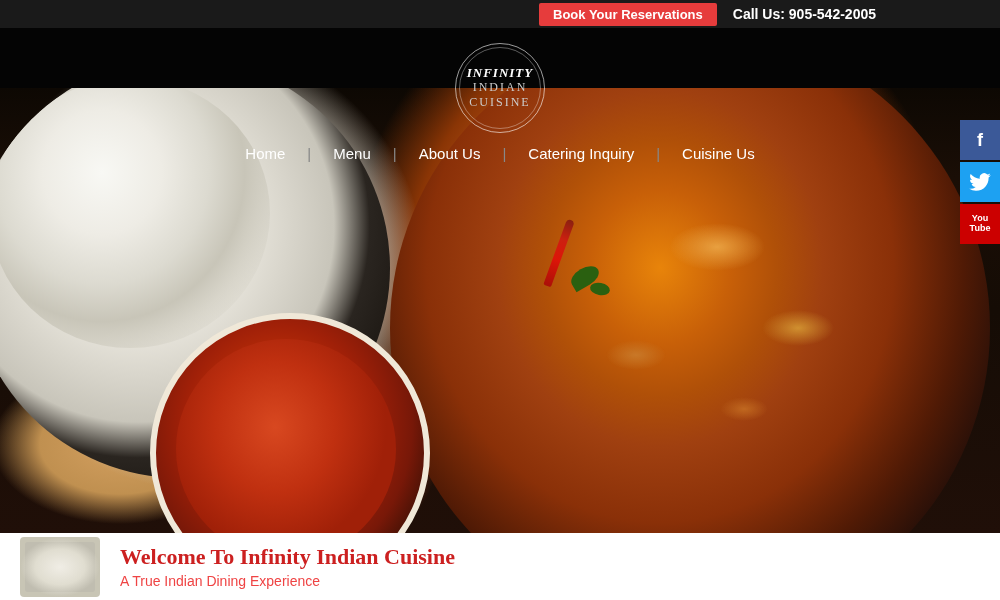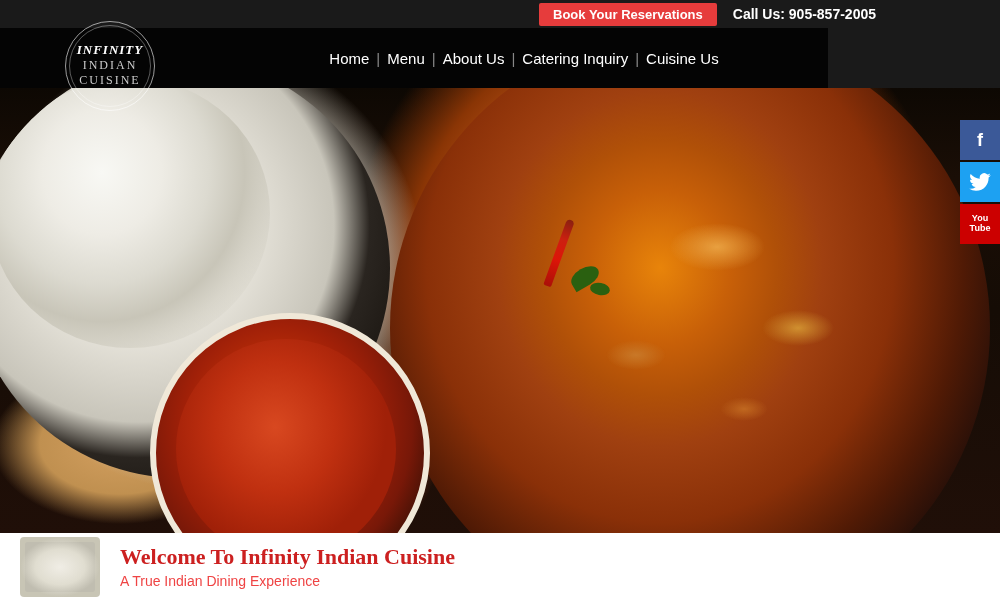--- a/index.html
+++ b/index.html
@@ -34,26 +34,27 @@
       color: #fff;
       font-size: 14px;
       font-weight: bold;
     }
 
     
     #header {
       position: absolute;
       top: 28px;
       left: 0;
-      width: 828px;
+      width: 1000px;
       height: 60px;
       background: rgba(0,0,0,0.82);
       display: flex;
       align-items: center;
       z-index: 10;
+      flex-direction: column;
     }
     #logo-area {
       width: 220px;
       display: flex;
       align-items: center;
       justify-content: center;
       flex-shrink: 0;
     }
     #logo-circle {
       width: 90px;
@@ -92,21 +93,22 @@
       font-size: 12px;
       letter-spacing: 2px;
       text-align: center;
       font-family: Georgia, serif;
     }
     #nav {
       flex: 1;
       display: flex;
       align-items: center;
       justify-content: center;
-      gap: 1px;
+      gap: 16px;
+      margin-top: 12px;
     }
     .nav-item {
       color: #fff;
       font-size: 15px;
       text-decoration: none;
       padding: 0 6px;
       cursor: pointer;
       font-family: Arial, sans-serif;
     }
     .nav-sep {
@@ -303,21 +305,21 @@
       font-size: 14px;
       font-family: Arial, sans-serif;
       margin-top: 2px;
     }
   </style>
 </head>
 <body>
 
 <div id="top-bar">
   <button id="reservation-btn">Book Your Reservations</button>
-  <span id="phone-text">Call Us: 905-857-2005</span>
+  <span id="phone-text">Call Us: 905-542-2005</span>
 </div>
 
 <div id="header">
   <div id="logo-area">
     <div id="logo-circle">
       <div id="logo-inner">
         <span id="logo-title">INFINITY</span>
         <span id="logo-subtitle">INDIAN CUISINE</span>
       </div>
     </div>

